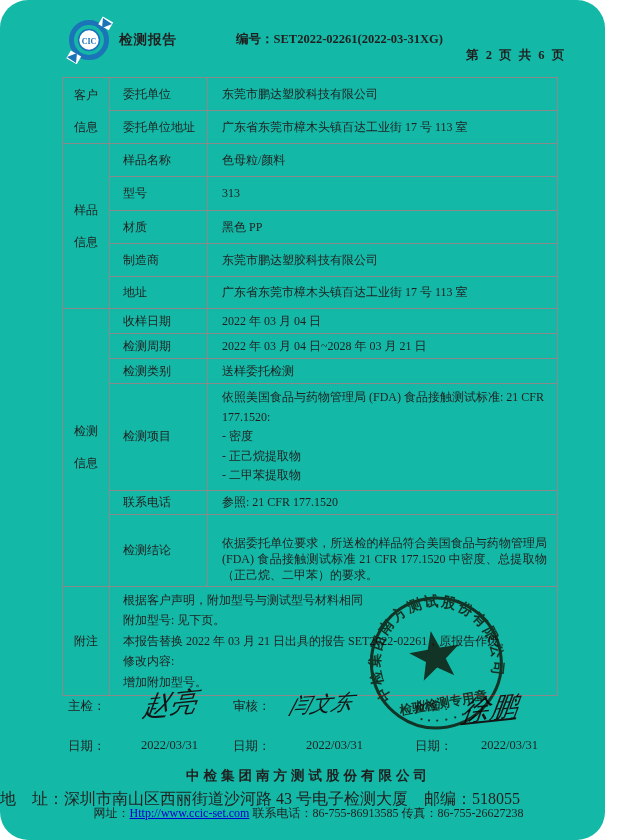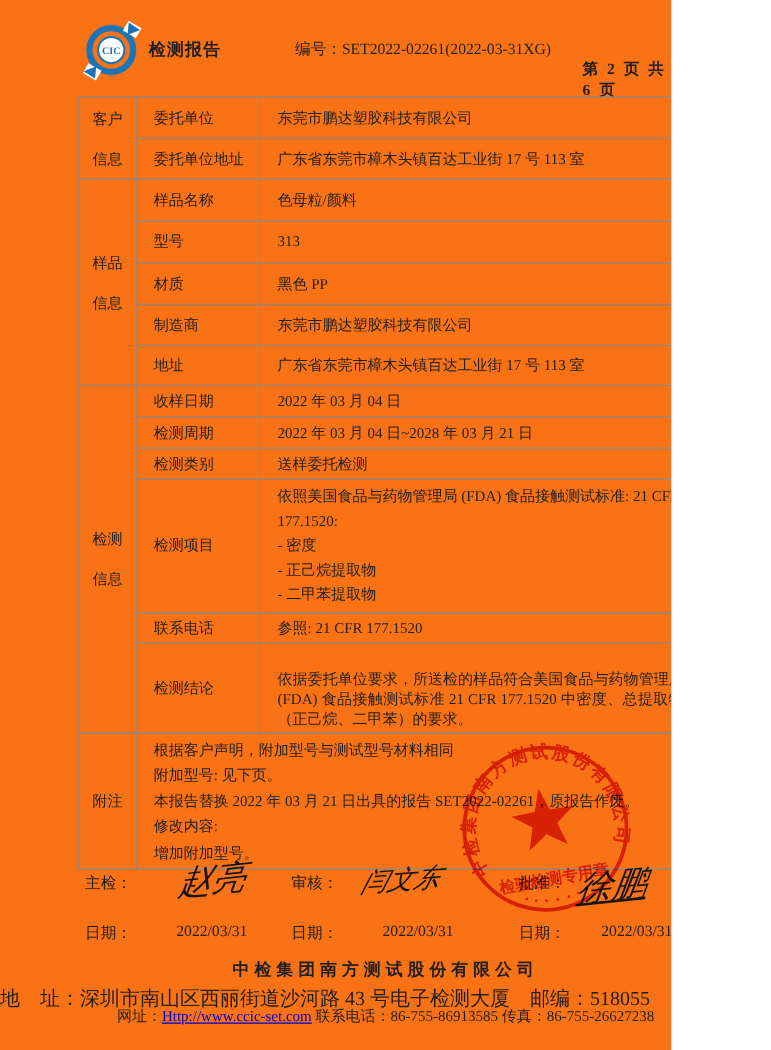--- a/index.html
+++ b/index.html
@@ -1,22 +1,22 @@
 <!DOCTYPE html>
 <html><head>
 <meta charset="utf-8">
 <style>
   * { margin:0; padding:0; box-sizing:border-box; }
   html,body { background:#ffffff; }
   body { font-family:"Liberation Serif","DejaVu Serif",serif; color:#1f1f1f; }
-  .page { position:relative; width:537px; height:840px; background:#f97316; overflow:hidden; }
+  .page { position:relative; width:605px; height:840px; background:#14b8a6; overflow:hidden;border-radius:28px; }
 
   
   .hdr-title { position:absolute; left:119px; top:31px; font-size:13.5px; font-weight:bold; letter-spacing:1px; }
-  .hdr-no    { position:absolute; left:236px; top:31px; font-size:12.5px; font-weight:normal; }
+  .hdr-no    { position:absolute; left:236px; top:31px; font-size:12.5px; font-weight:bold; }
   .hdr-page  { position:absolute; left:466px; top:31px; font-size:12.5px; font-weight:bold; letter-spacing:2px;margin-top:16px; }
   .logo      { position:absolute; left:62px; top:15px; width:56px; height:52px; }
 
   
   table.main { position:absolute; left:62px; top:77px; width:495px; border-collapse:collapse; table-layout:fixed; }
   table.main td { border:1px solid #8a8a8a; font-size:12px; vertical-align:middle; }
   td.grp { text-align:center; white-space:pre-line; line-height:32px; }
   td.lbl { padding-left:13px; }
   td.val { padding-left:14px; padding-right:10px; }
   td.val.multi { white-space:pre-line; line-height:19.5px; padding-top:4px; padding-bottom:4px; vertical-align:top; }

